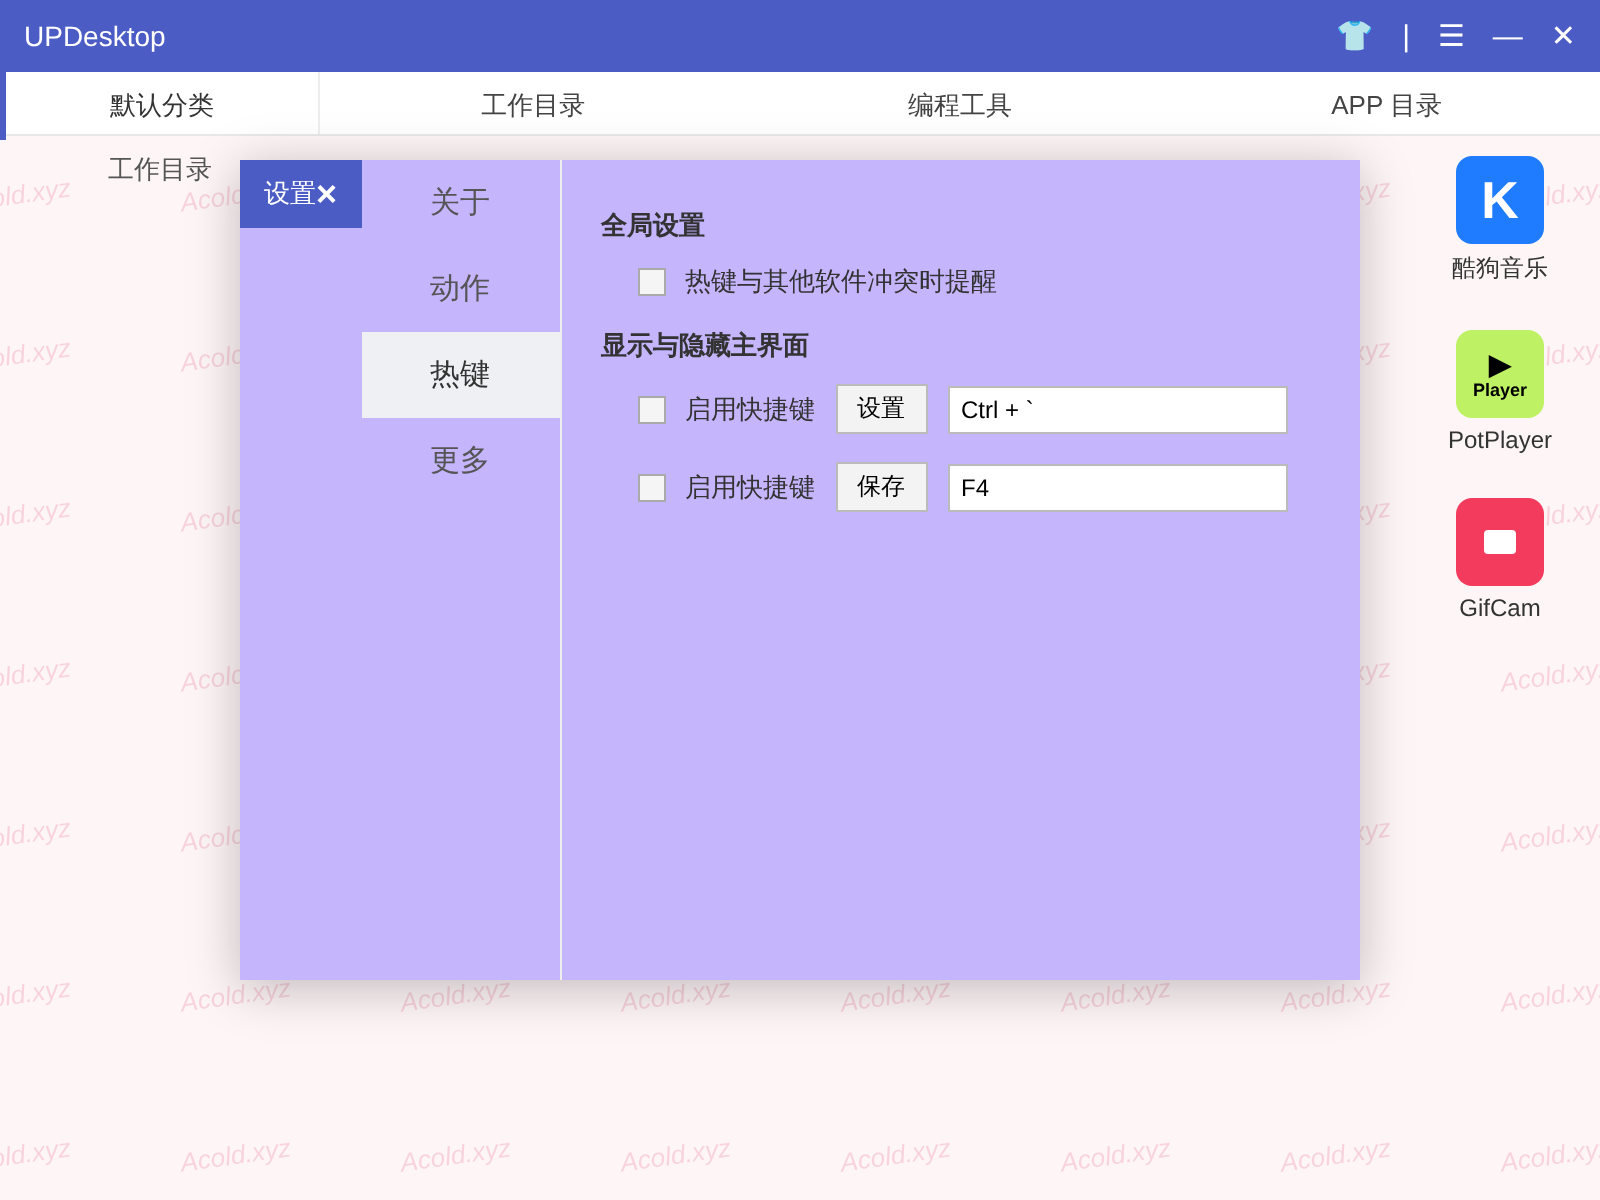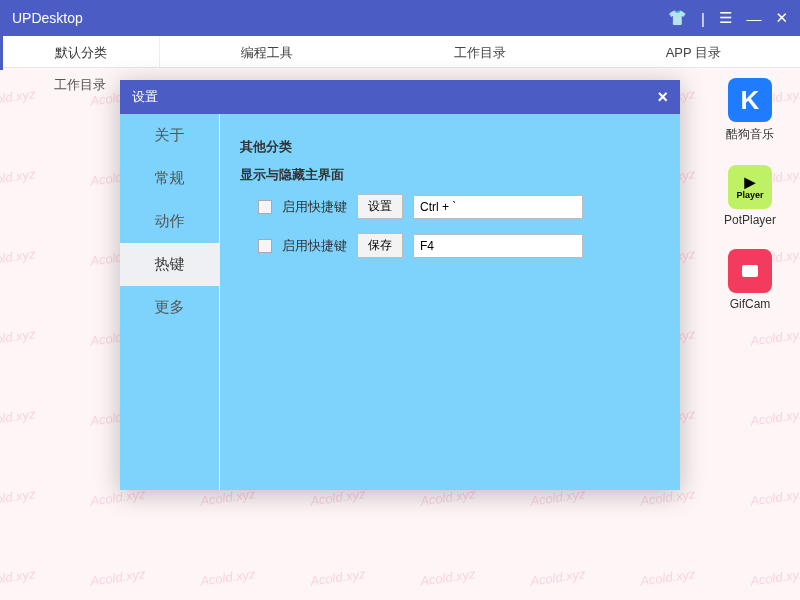--- a/index.html
+++ b/index.html
@@ -22,21 +22,21 @@
 .sidebar2 .cat{padding:8px 0;text-align:center;font-size:13px;color:#555;cursor:pointer}
 .apps{position:absolute;right:10px;top:10px;width:80px;display:flex;flex-direction:column;gap:22px;align-items:center}
 .app{display:flex;flex-direction:column;align-items:center;gap:4px;cursor:pointer}
 .app .icon{width:44px;height:44px;border-radius:8px;display:flex;align-items:center;justify-content:center;font-weight:bold}
 .app .label{font-size:12px;color:#333}
 .icon-kg{background:#1f7cff;color:#fff;font-size:26px;border-radius:50%;width:44px;height:44px}
 .icon-pot{background:#bef264;color:#000;font-size:9px;display:flex;flex-direction:column;align-items:center;justify-content:center}
 .icon-pot::before{content:"▶";font-size:14px}
 .icon-gif{background:#f23b5d;color:#fff;border-radius:50%}
 .icon-gif::after{content:"";width:16px;height:12px;background:#fff;border-radius:2px;display:block}
-.dialog{position:absolute;left:120px;top:80px;width:560px;height:410px;background:#7dd3fc;box-shadow:0 4px 24px rgba(0,0,0,.25);z-index:5;display:flex;flex-direction:column}
+.dialog{position:absolute;left:120px;top:80px;width:560px;height:410px;background:#c4b5fd;box-shadow:0 4px 24px rgba(0,0,0,.25);z-index:5;display:flex;flex-direction:row}
 .dialog-header{height:34px;background:#4b5cc4;color:#fff;display:flex;align-items:center;padding:0 12px}
 .dialog-header .dtitle{font-size:13px}
 .dialog-header .close{margin-left:auto;cursor:pointer;font-size:18px;font-weight:bold}
 .dialog-body{flex:1;display:flex}
 .dialog-nav{width:100px;border-right:1px solid #eee}
 .dialog-nav .item{padding:12px 0;text-align:center;font-size:15px;color:#555;cursor:pointer}
 .dialog-nav .item.active{background:#eef0f4;color:#333}
 .dialog-content{flex:1;padding:18px 20px;font-size:13px;color:#333}
 .section-title{font-weight:bold;margin:6px 0 10px}
 .row{display:flex;align-items:center;gap:10px;margin:6px 0 14px;padding-left:18px}
@@ -123,22 +123,22 @@
     <span>—</span>
     <span>✕</span>
   </div>
 </div>
 
 <div class="mainbar">
   <div class="leftcol">
     <div class="cat active">默认分类</div>
   </div>
   <div class="tabs">
+    <div class="tab">工作目录</div>
     <div class="tab">编程工具</div>
-    <div class="tab">工作目录</div>
     <div class="tab">APP 目录</div>
   </div>
 </div>
 
 <div class="content">
   <div class="sidebar2">
     <div class="cat">工作目录</div>
   </div>
   <div class="apps">
     <div class="app">
@@ -157,27 +157,30 @@
 </div>
 
 <div class="dialog">
   <div class="dialog-header">
     <span class="dtitle">设置</span>
     <span class="close">×</span>
   </div>
   <div class="dialog-body">
     <div class="dialog-nav">
       <div class="item">关于</div>
-      <div class="item">常规</div>
       <div class="item">动作</div>
       <div class="item active">热键</div>
       <div class="item">更多</div>
     </div>
     <div class="dialog-content">
-      <div class="section-title">其他分类</div>
+      <div class="section-title">全局设置</div>
+      <div class="row">
+        <div class="cb"></div>
+        <span>热键与其他软件冲突时提醒</span>
+      </div>
 
       <div class="section-title">显示与隐藏主界面</div>
       <div class="row">
         <div class="cb"></div>
         <span>启用快捷键</span>
         <button class="btn">设置</button>
         <input class="txt" value="Ctrl + `" style="">
       </div>
 
       <div class="row">

